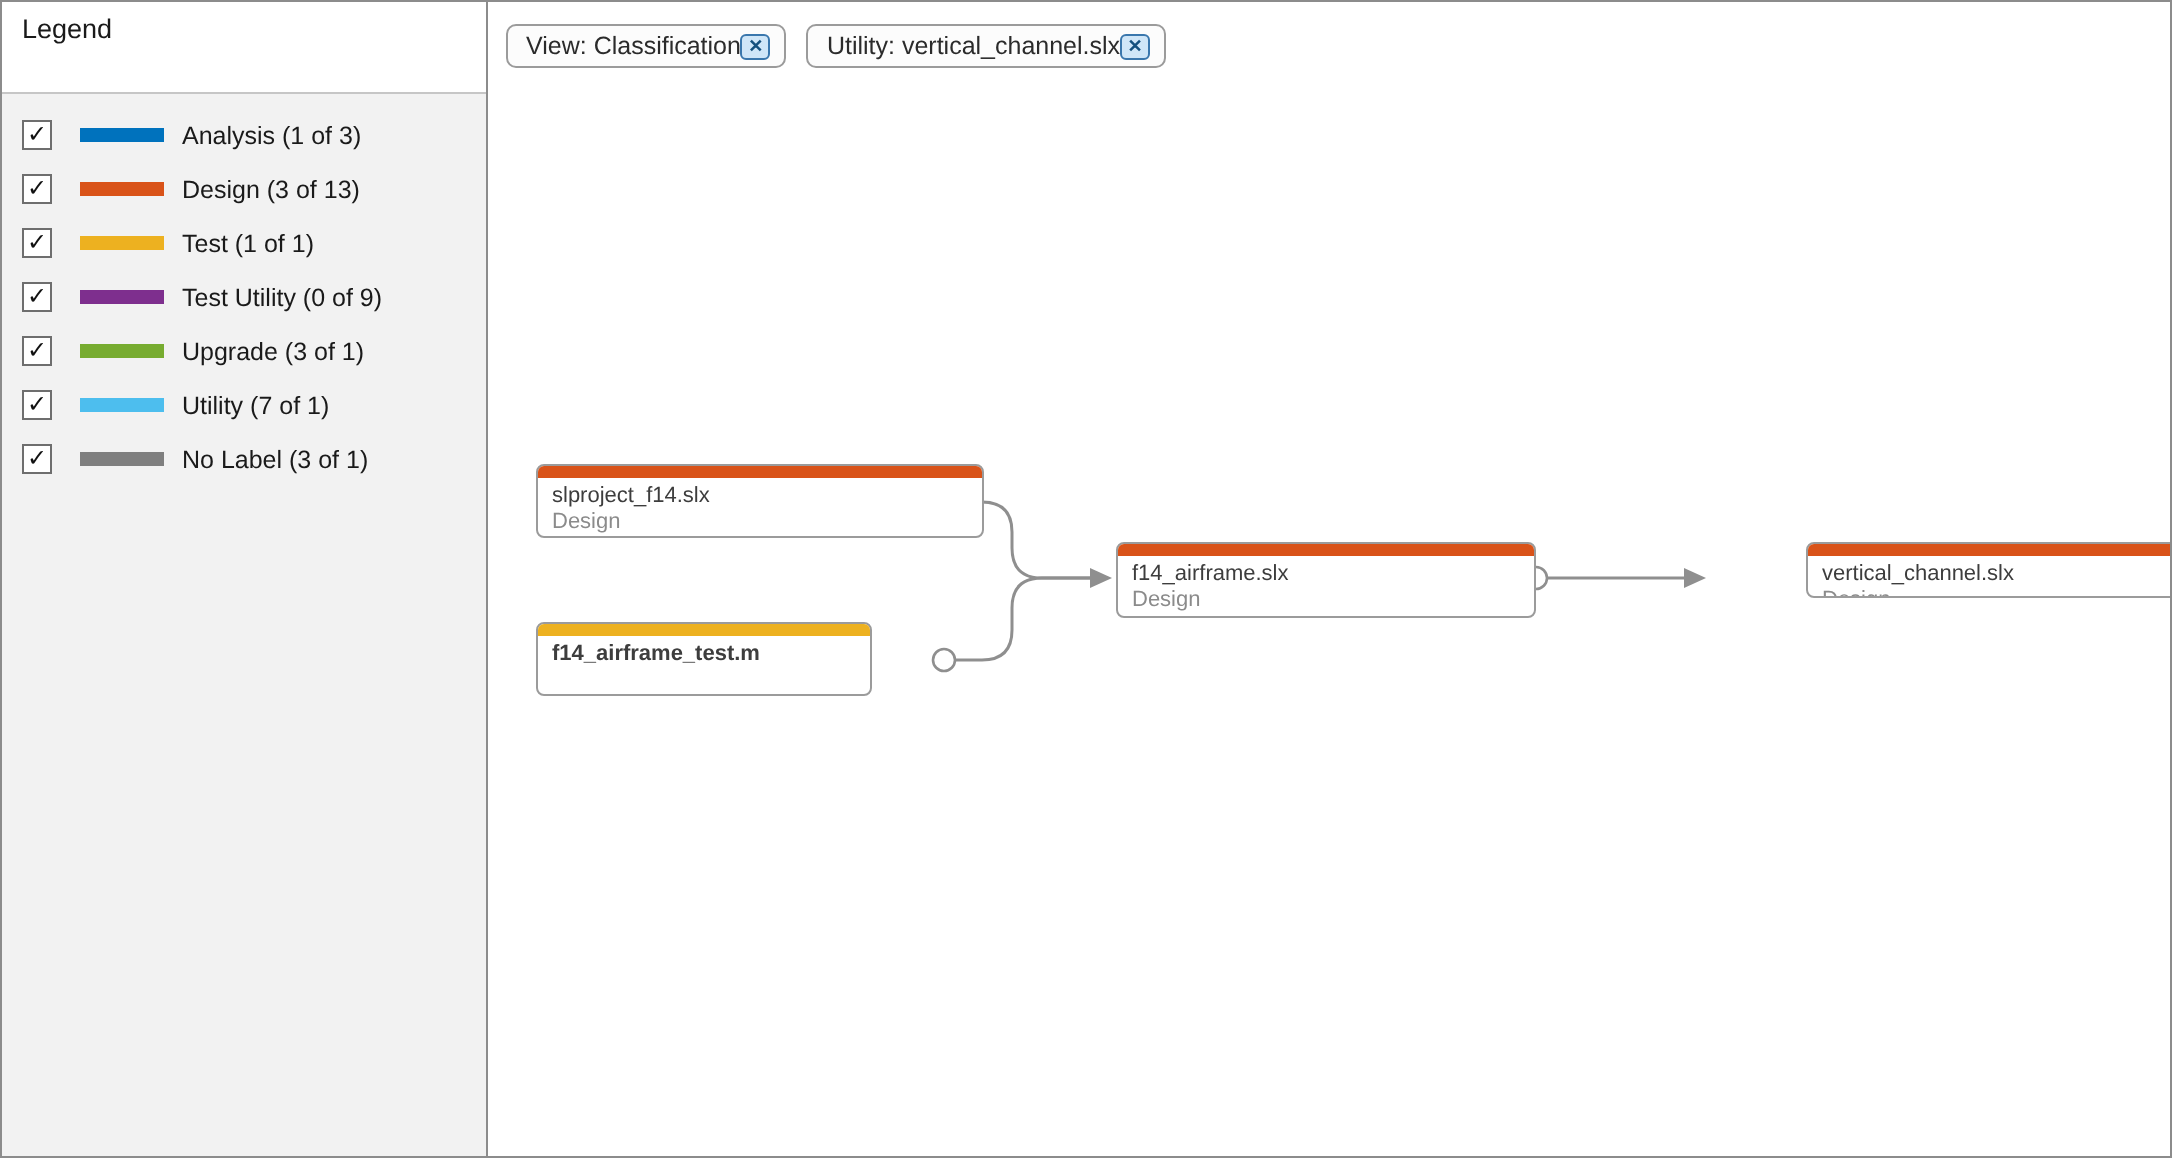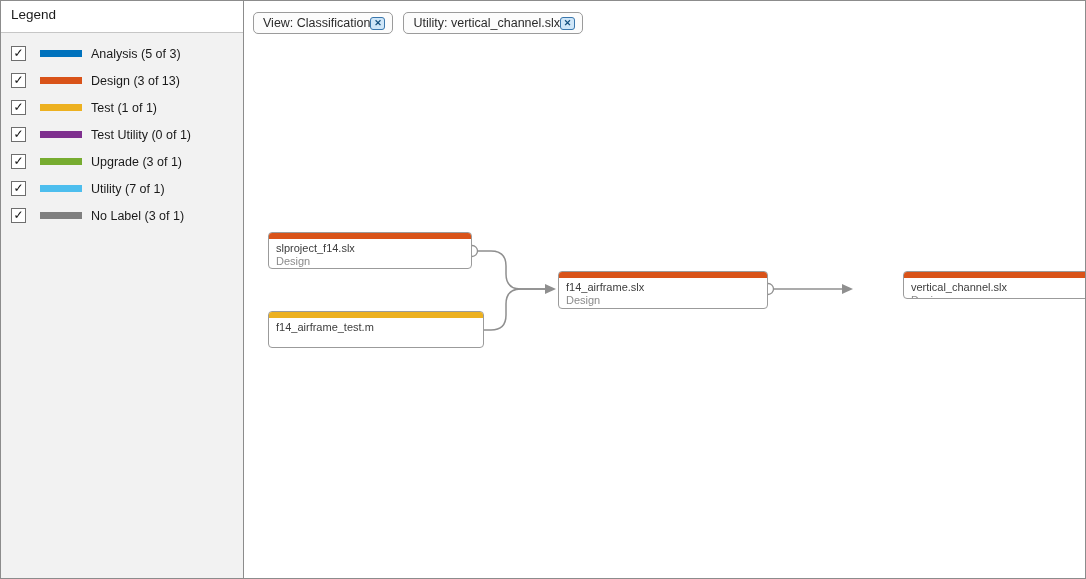--- a/index.html
+++ b/index.html
@@ -1,19 +1,19 @@
 <!DOCTYPE html>
 <html><head>
 <meta charset="utf-8">
 <style>
   html,body{margin:0;padding:0;background:#fff;font-family:"Liberation Sans",sans-serif;}
   .app{width:1086px;height:579px;box-sizing:border-box;border:1px solid #8c8c8c;display:flex;background:#fff;}
   
   .sidebar{width:243px;min-width:243px;box-sizing:border-box;border-right:1px solid #8c8c8c;background:#f2f2f2;display:flex;flex-direction:column;}
-  .legend-header{background:#ffffff;border-bottom:1px solid #c6c6c6;padding:6px 10px 10px 10px;font-size:13.5px;color:#1a1a1a;}
+  .legend-header{background:#ffffff;border-bottom:1px solid #c6c6c6;padding:6px 10px 24px 10px;font-size:13.5px;color:#1a1a1a;}
   .legend-items{padding-top:7px;}
   .legend-item{display:flex;align-items:center;height:27px;padding-left:10px;}
   .checkbox{width:13px;height:13px;box-sizing:content-box;background:#fff;border:1px solid #6e6e6e;font-size:12px;line-height:13px;text-align:center;color:#111;cursor:pointer;user-select:none;}
   .swatch{width:42px;height:7px;margin-left:14px;flex:none;}
   .legend-label{margin-left:9px;font-size:12.5px;color:#1a1a1a;white-space:nowrap;}
   
   .main{position:relative;flex:1;background:#fff;overflow:hidden;}
   .filter-bar{position:absolute;left:9px;top:11px;display:flex;gap:10px;z-index:3;}
   .chip{display:flex;align-items:center;gap:0;height:20px;padding:0 7px 0 9px;border:1px solid #9b9b9b;border-radius:5px;background:#fcfcfc;font-size:12.5px;color:#2b2b2b;white-space:nowrap;}
   .chip-x{display:inline-block;width:15px;height:13px;box-sizing:border-box;border:1px solid #3a77ad;border-radius:3px;background:#cfe6f8;color:#14507e;font-size:9px;line-height:11px;text-align:center;font-weight:bold;cursor:pointer;}
@@ -27,39 +27,39 @@
 <body>
 
 <div class="app">
 
   <div class="sidebar">
     <div class="legend-header">Legend</div>
     <div class="legend-items">
   <div class="legend-item">
     <span class="checkbox">✓</span>
     <span class="swatch" style="background: rgb(0, 114, 189);"></span>
-    <span class="legend-label">Analysis (5 of 3)</span>
+    <span class="legend-label">Analysis (1 of 3)</span>
   </div>
 
   <div class="legend-item">
     <span class="checkbox">✓</span>
     <span class="swatch" style="background: rgb(217, 83, 25);"></span>
     <span class="legend-label">Design (3 of 13)</span>
   </div>
 
   <div class="legend-item">
     <span class="checkbox">✓</span>
     <span class="swatch" style="background: rgb(237, 177, 32);"></span>
     <span class="legend-label">Test (1 of 1)</span>
   </div>
 
   <div class="legend-item">
     <span class="checkbox">✓</span>
     <span class="swatch" style="background: rgb(126, 47, 142);"></span>
-    <span class="legend-label">Test Utility (0 of 1)</span>
+    <span class="legend-label">Test Utility (0 of 9)</span>
   </div>
 
   <div class="legend-item">
     <span class="checkbox">✓</span>
     <span class="swatch" style="background: rgb(119, 172, 48);"></span>
     <span class="legend-label">Upgrade (3 of 1)</span>
   </div>
 
   <div class="legend-item">
     <span class="checkbox">✓</span>
@@ -90,26 +90,26 @@
     <svg class="edges" width="841" height="577" viewBox="0 0 841 577">
         <path d="M 228 250 L 247 250 Q 262 250 262 265 L 262 273 Q 262 288 277 288 L 301 288" fill="none" stroke="#8f8f8f" stroke-width="1.5"></path>
         <path d="M 228 329 L 247 329 Q 262 329 262 314 L 262 303 Q 262 288 277 288 L 301 288" fill="none" stroke="#8f8f8f" stroke-width="1.5"></path>
         <path d="M 524 288 L 598 288" fill="none" stroke="#8f8f8f" stroke-width="1.5"></path>
         <polygon points="301,283 301,293 312,288" fill="#8f8f8f"></polygon>
         <polygon points="598,283 598,293 609,288" fill="#8f8f8f"></polygon>
         <circle cx="228" cy="250" r="5.5" fill="#ffffff" stroke="#8f8f8f" stroke-width="1.3"></circle>
         <circle cx="228" cy="329" r="5.5" fill="#ffffff" stroke="#8f8f8f" stroke-width="1.3"></circle>
         <circle cx="524" cy="288" r="5.5" fill="#ffffff" stroke="#8f8f8f" stroke-width="1.3"></circle>
       </svg>
-  <div class="node" style="left: 24px; top: 231px; width: 204px; height: 37px;">
+  <div class="node" style="left: 24px; top: 231px; width: 224px; height: 37px;">
     <div class="node-bar" style="background: rgb(217, 83, 25);"></div>
     <div class="node-title">slproject_f14.slx</div>
     <div class="node-sub">Design</div>
   </div>
-      <div class="node" style="left: 24px; top: 310px; width: 216px; height: 37px;">
+      <div class="node" style="left: 24px; top: 310px; width: 168px; height: 37px; font-weight: bold;">
     <div class="node-bar" style="background: rgb(237, 177, 32);"></div>
     <div class="node-title">f14_airframe_test.m</div>
   </div>
       <div class="node" style="left: 314px; top: 270px; width: 210px; height: 38px;">
     <div class="node-bar" style="background: rgb(217, 83, 25);"></div>
     <div class="node-title">f14_airframe.slx</div>
     <div class="node-sub">Design</div>
   </div>
       <div class="node" style="left: 611px; top: 270px; width: 206px; height: 28px; margin-left: 48px;">
     <div class="node-bar" style="background: rgb(217, 83, 25);"></div>

